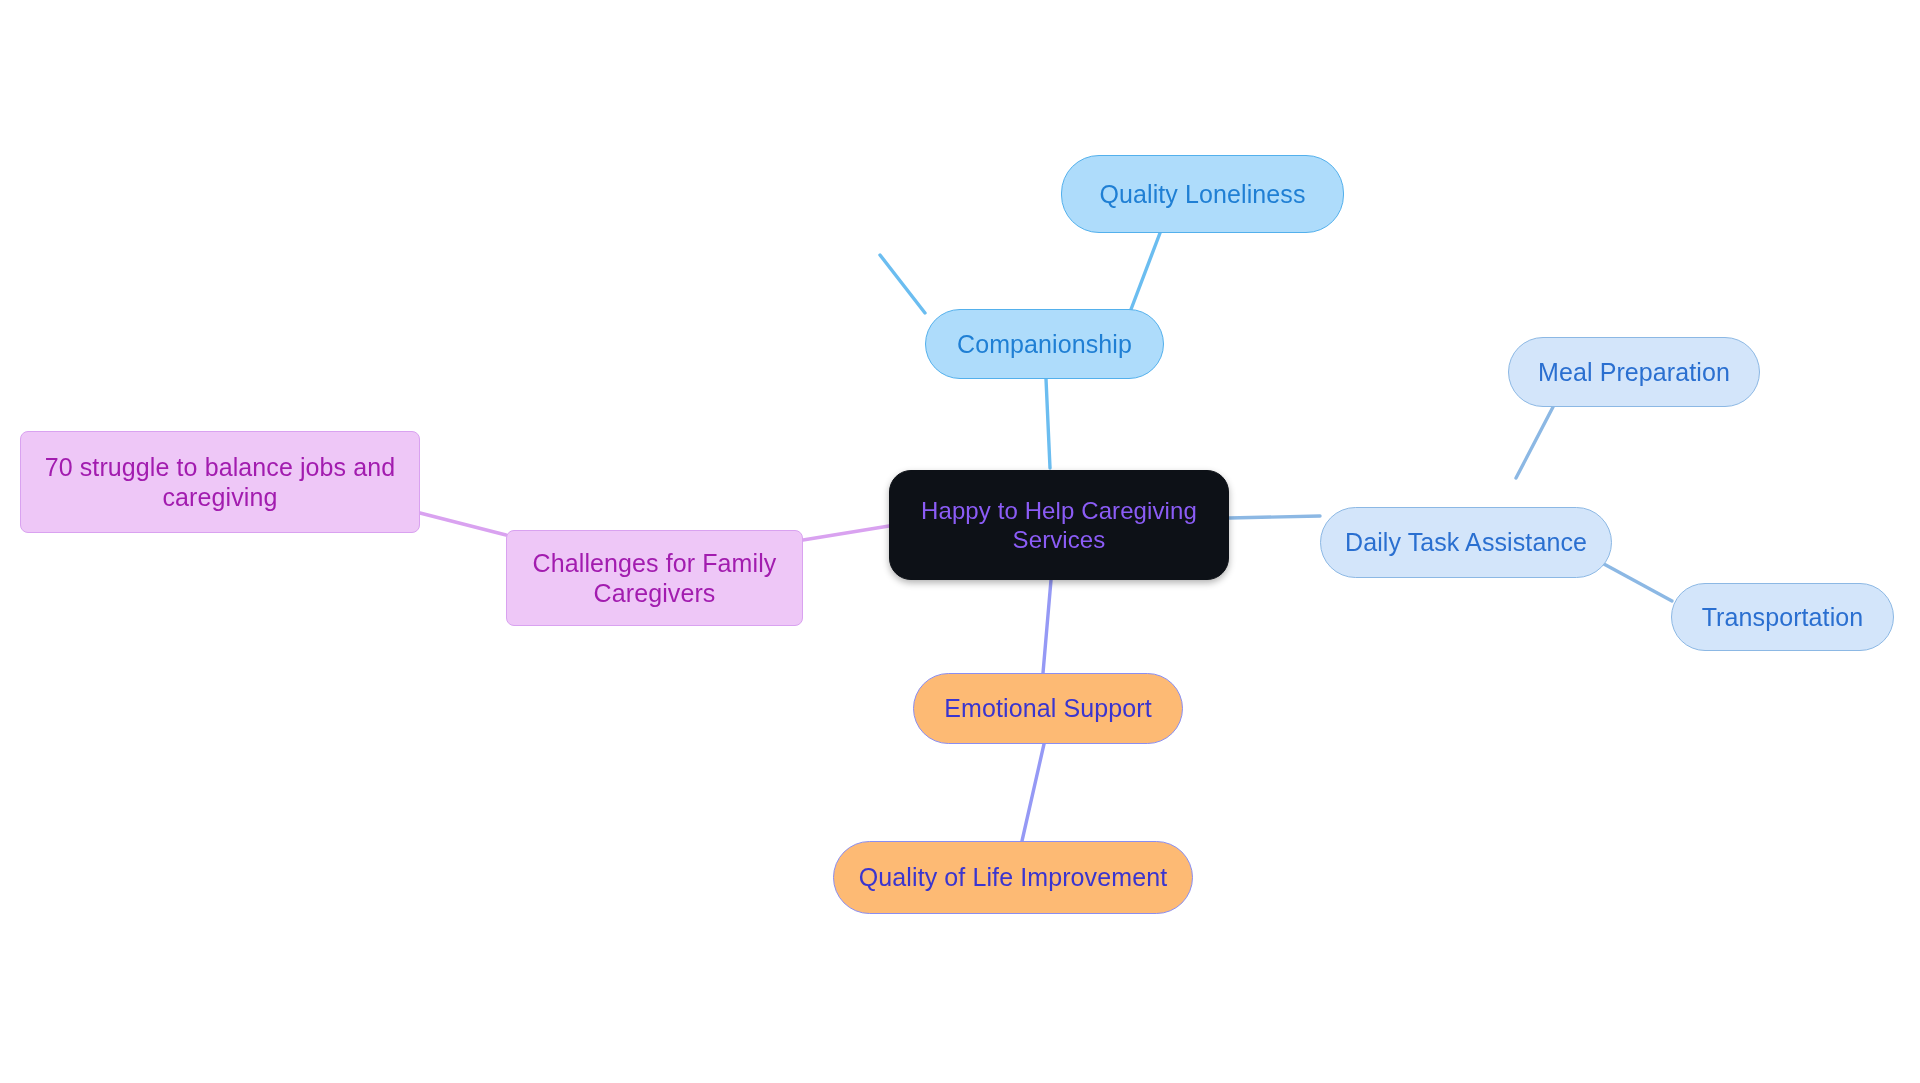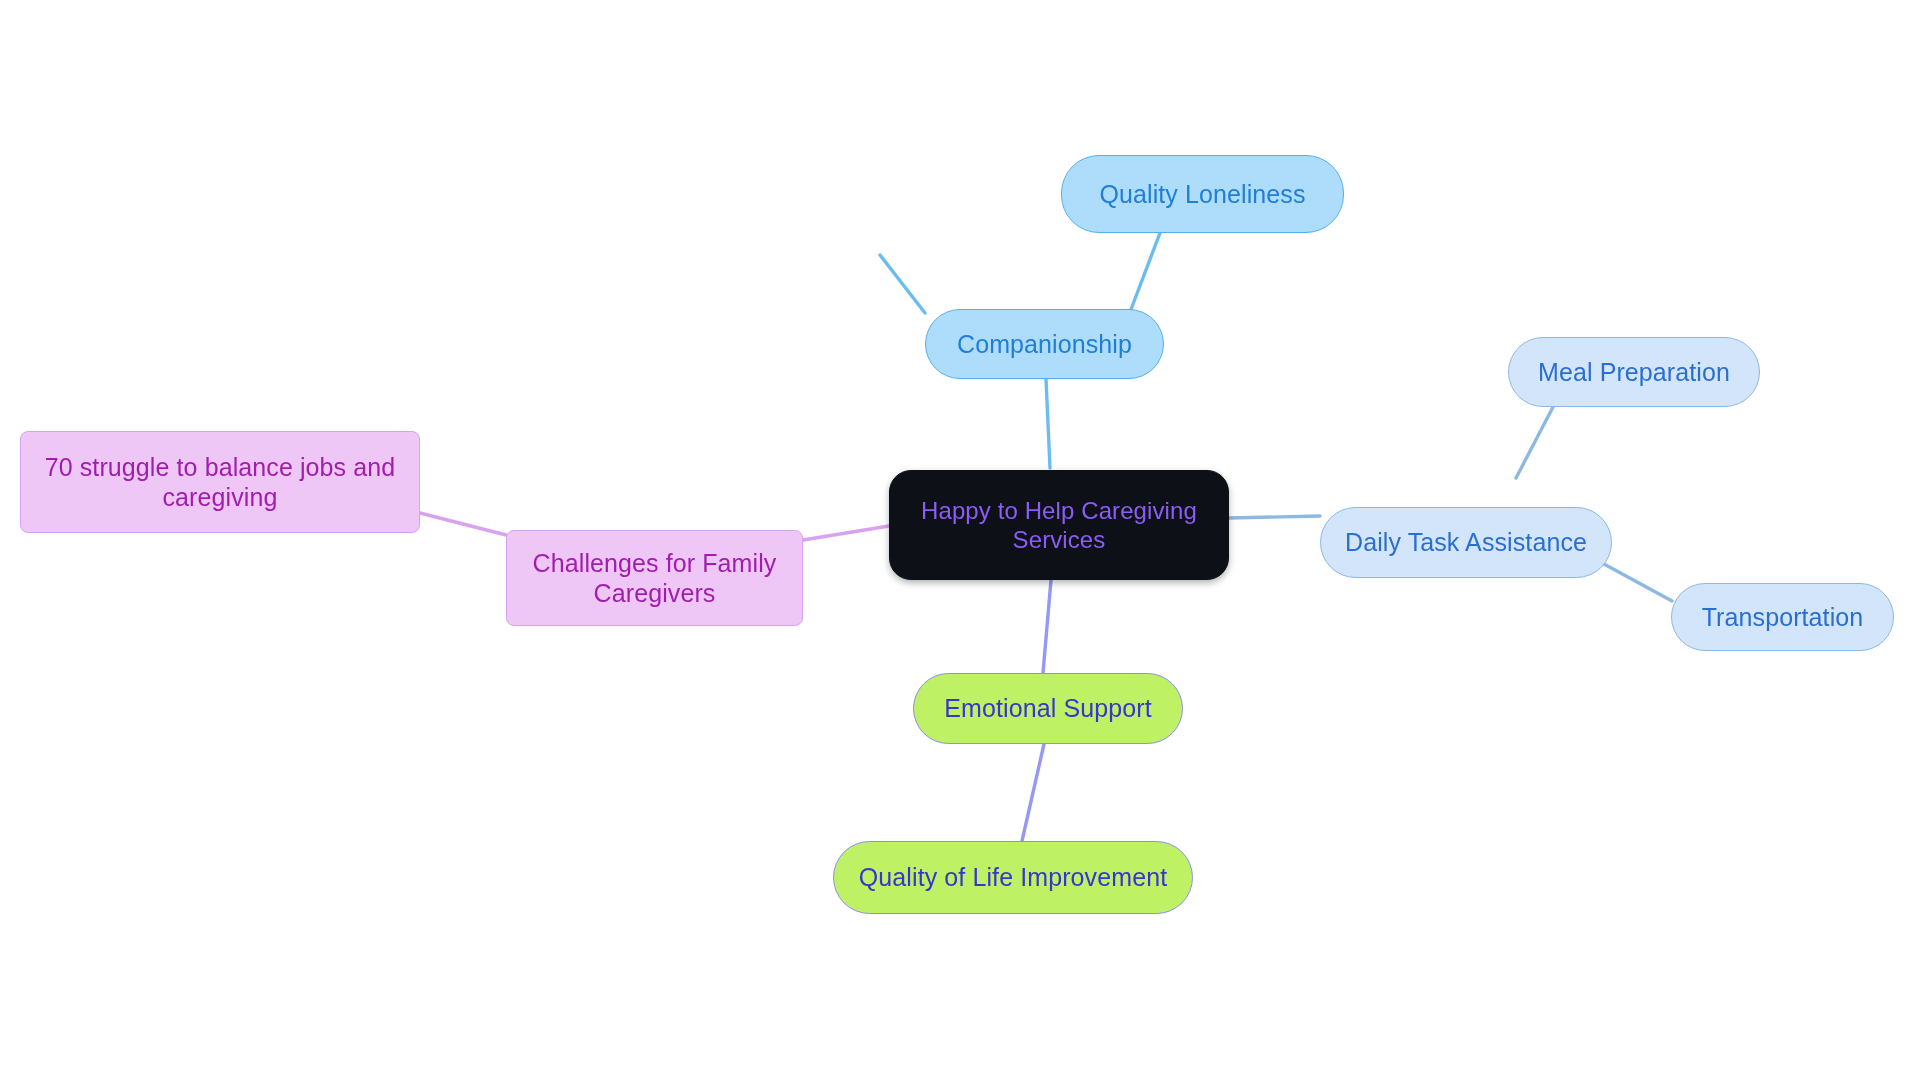--- a/index.html
+++ b/index.html
@@ -56,21 +56,21 @@
     font-size: 25px;
   }
   .node-blue-b {
     background: #d3e5fa;
     border-color: #8cb8e4;
     color: #2a6fd0;
     border-radius: 38px;
     font-size: 25px;
   }
   .node-indigo {
-    background: #bef264;
+    background: #fdba74;
     border-color: #8a8ef2;
     color: #3a35cf;
     border-radius: 38px;
     font-size: 25px;
   }
   .node-purple {
     background: #eec7f7;
     border-color: #d9a2f0;
     color: #a21caf;
     border-radius: 8px;

